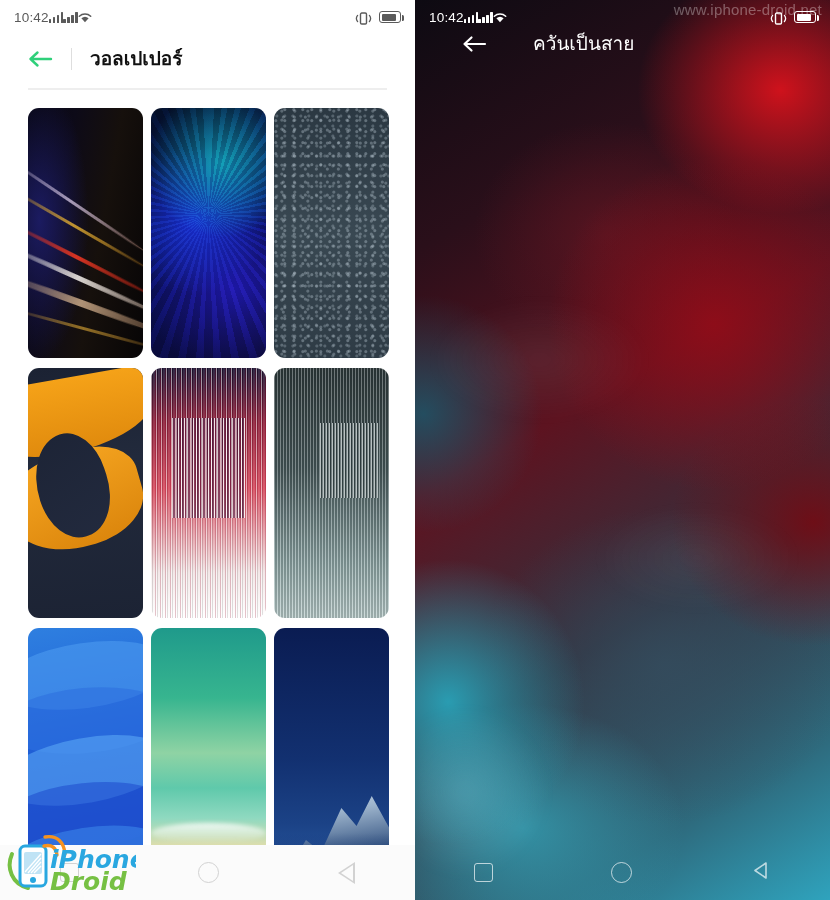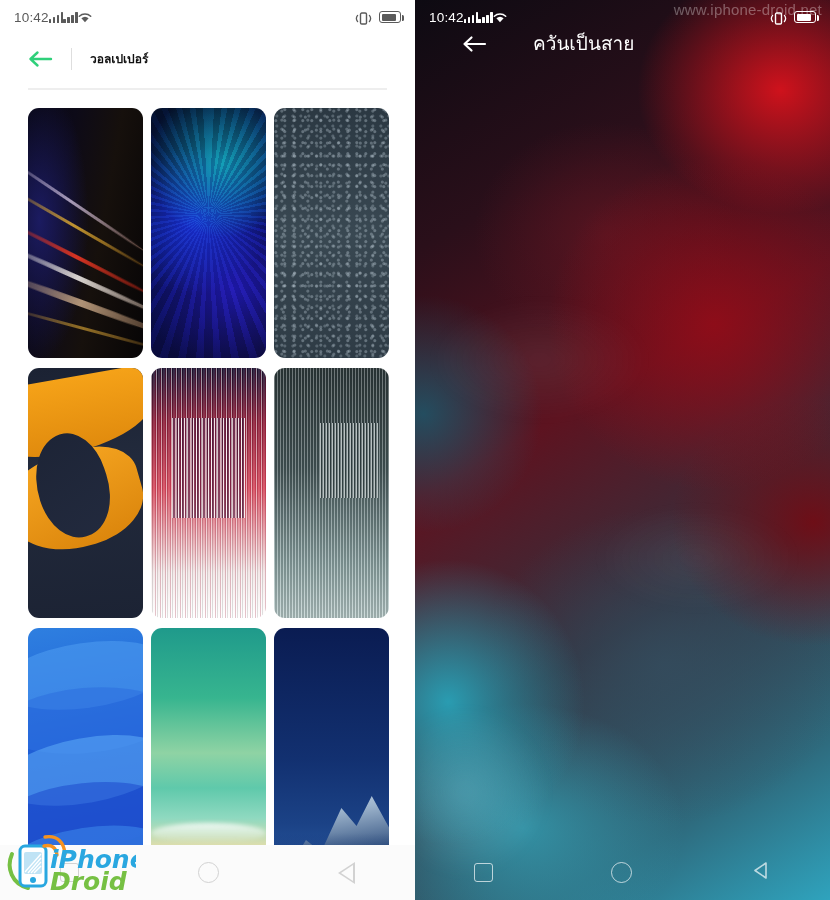--- a/index.html
+++ b/index.html
@@ -47,21 +47,21 @@
   
   .left { background:#ffffff; color:#5a5a5a; }
   .left .statusbar { color:#5a5a5a; }
 
   .l-header {
     position:absolute; top:34px; left:0; width:100%; height:49px;
     display:flex; align-items:center; padding-left:28px;
   }
   .back-arrow-green { width:26px; height:20px; flex:none; }
   .hdr-divider { width:1px; height:22px; background:#dedede; margin:0 18px 0 17px; }
-  .l-title { font-size:12px; font-weight:bold; color:#111; line-height:1;
+  .l-title { font-size:19px; font-weight:bold; color:#111; line-height:1;
              font-family:"DejaVu Sans","Liberation Sans",sans-serif; }
   .l-sep { position:absolute; top:88px; left:28px; width:359px; height:2px; background:#eeeeee; }
 
   .grid {
     position:absolute; top:108px; left:28px;
     width:360px;
     display:grid; grid-template-columns:repeat(3,115px);
     gap:10px 8px;
   }
   .thumb { width:115px; height:250px; border-radius:11px; overflow:hidden; position:relative; }

